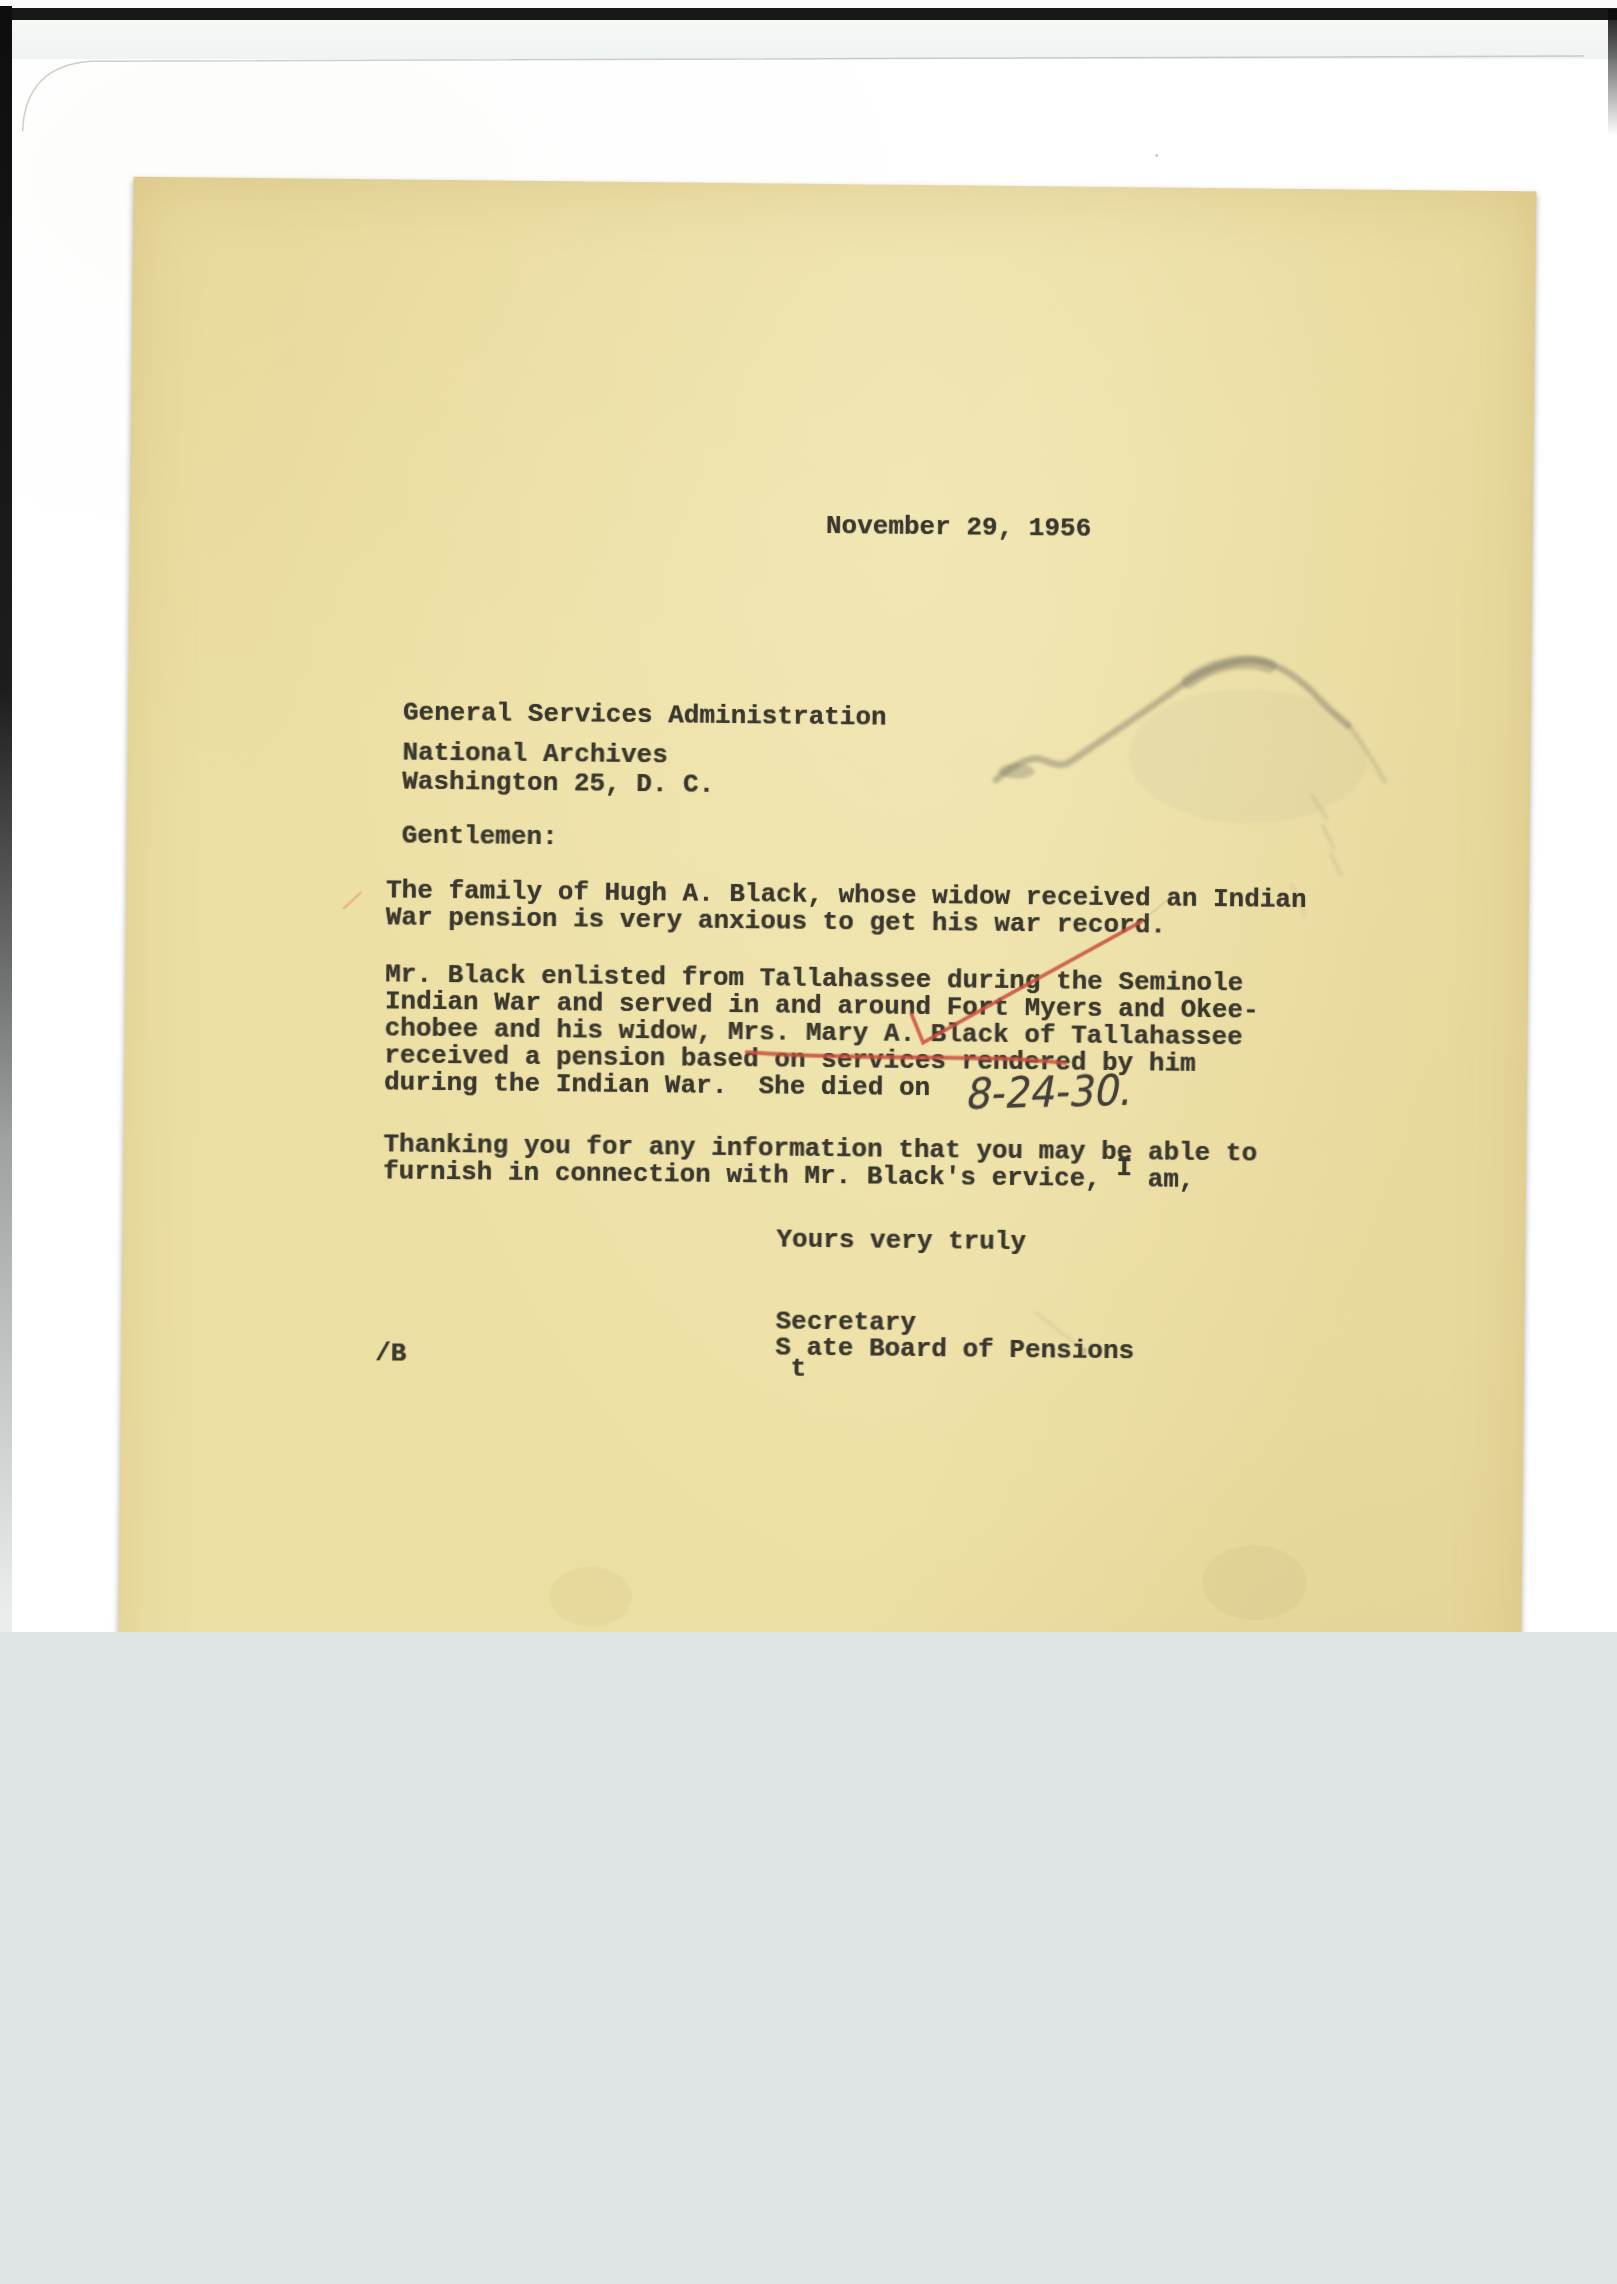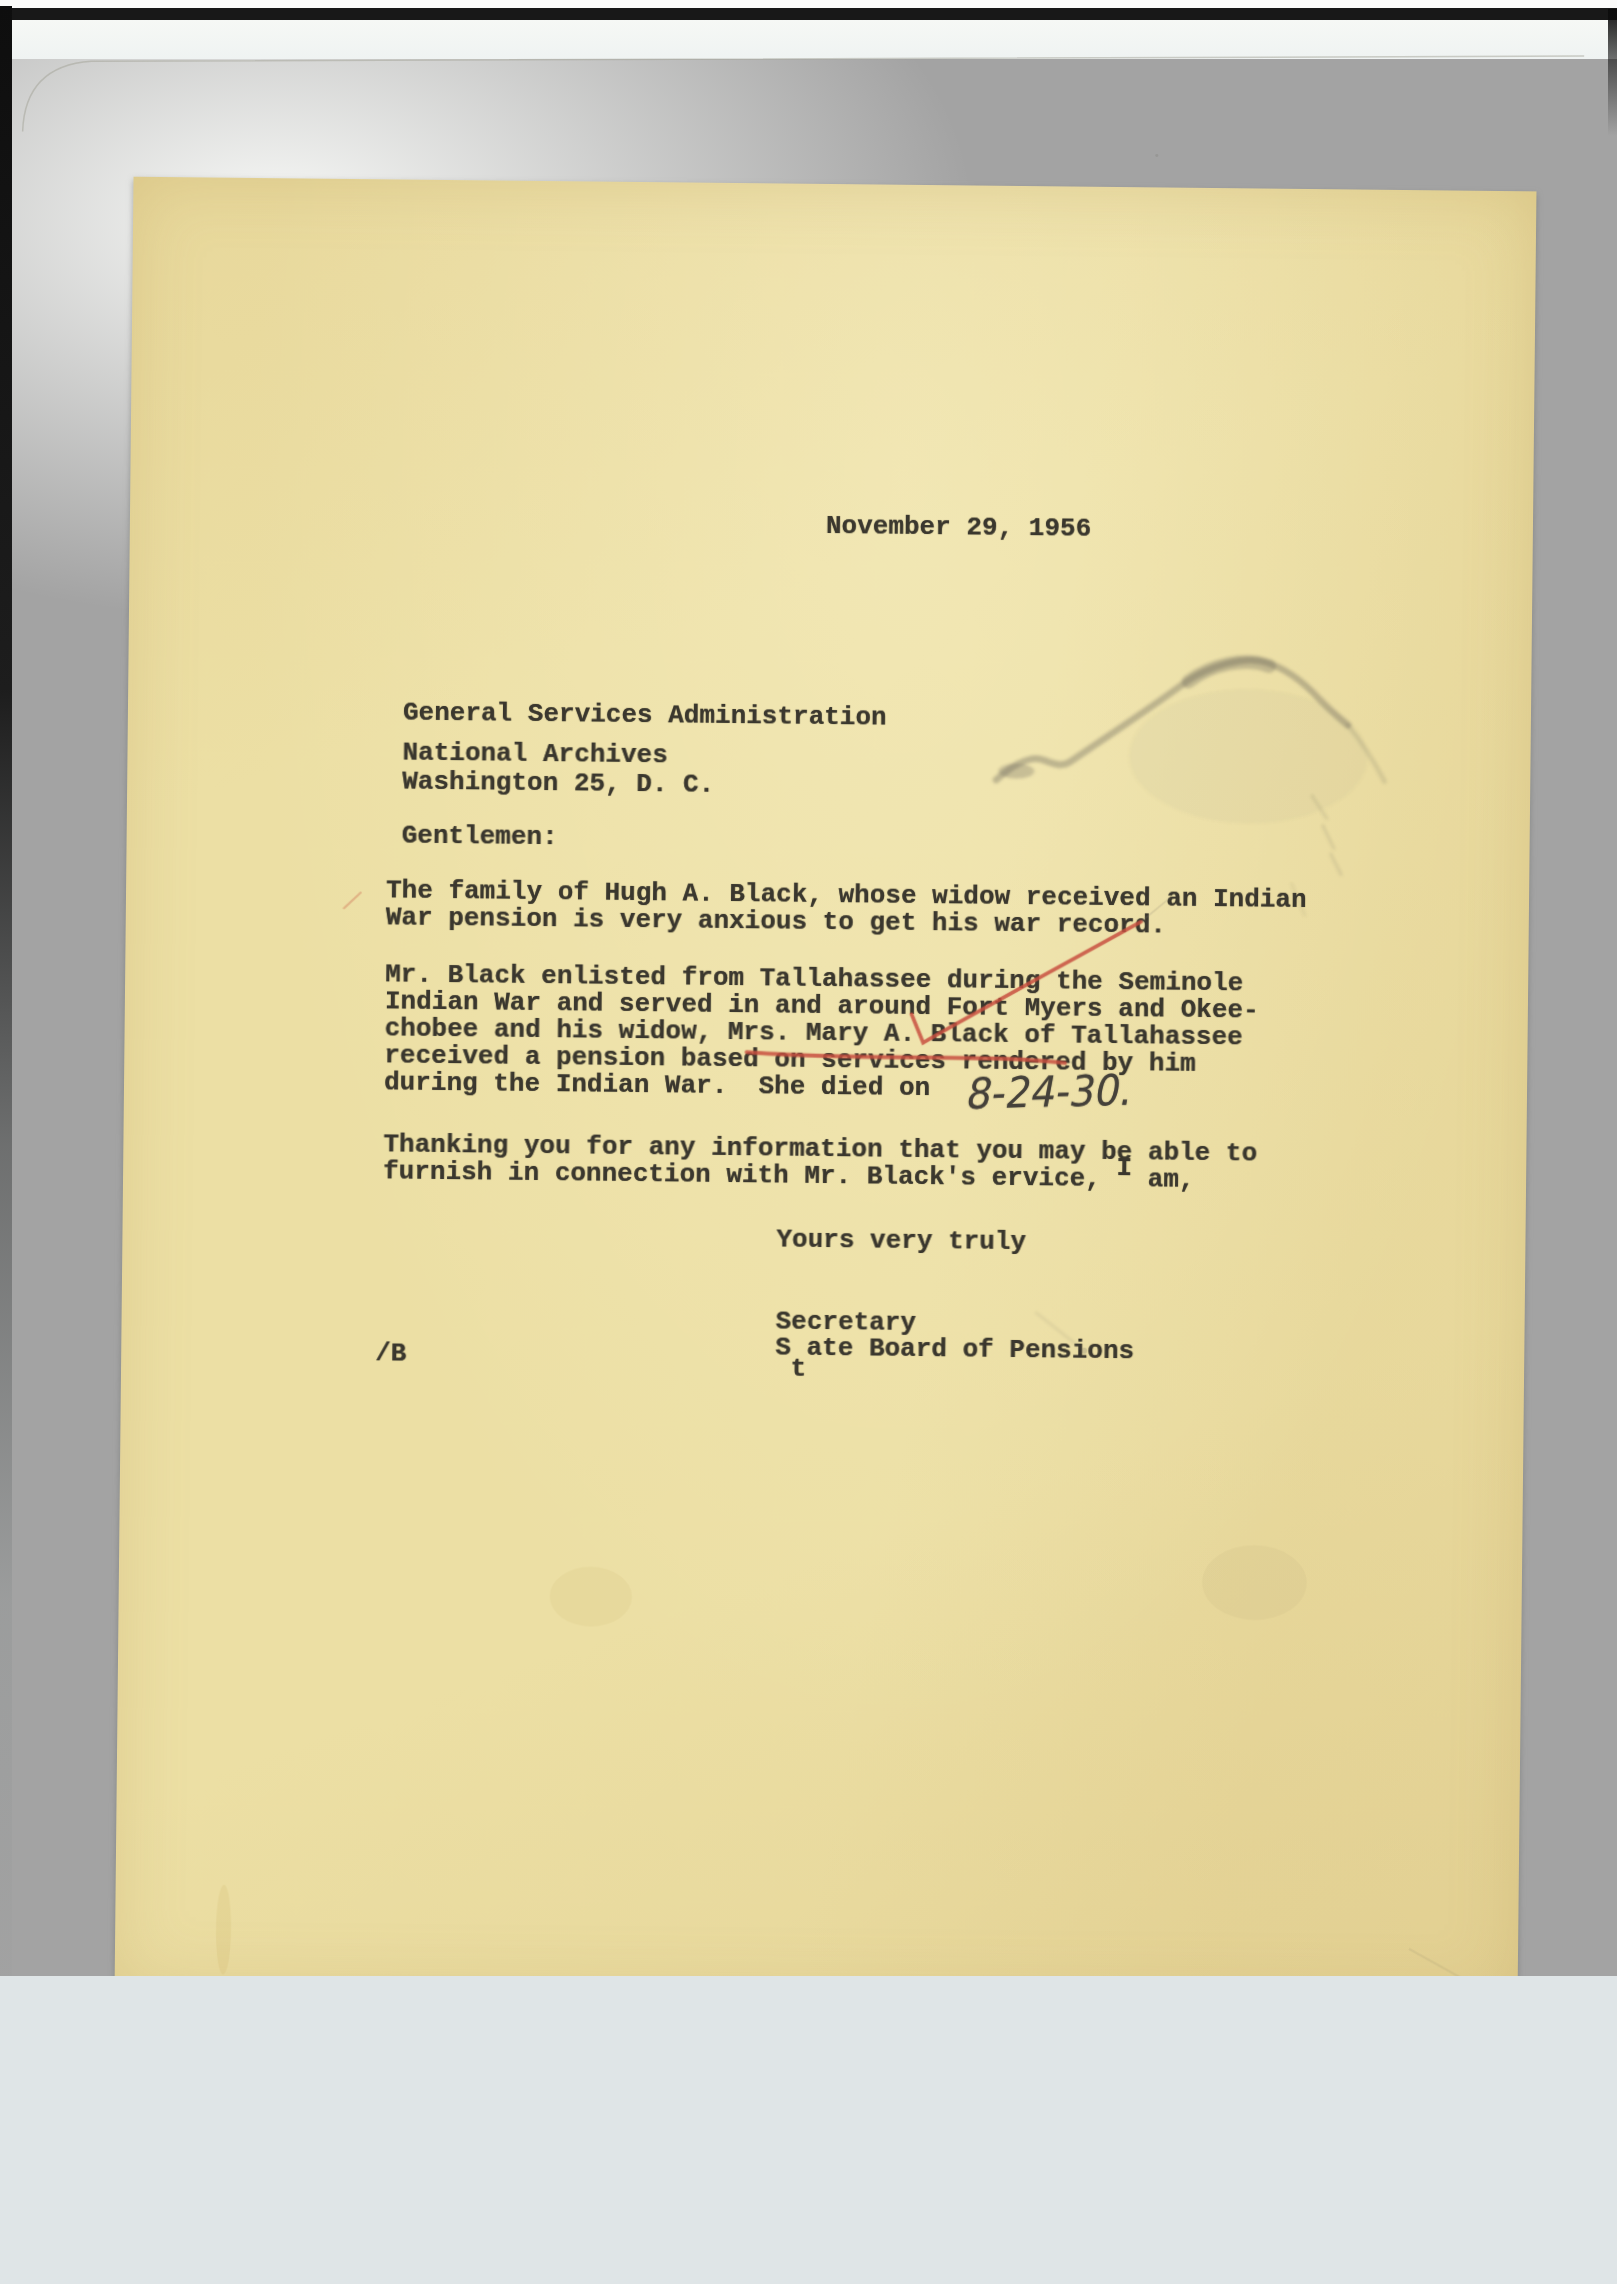--- a/index.html
+++ b/index.html
@@ -1,17 +1,17 @@
 <!DOCTYPE html>
 <html style="font-size:12px"><head>
 <meta charset="utf-8">
 <title>Scanned letter</title>
 <style>
   html,body{margin:0;padding:0;background:#dfe5e7;}
-  .stage{position:relative;width:1618px;height:1976px;background:#a3a3a3;overflow:hidden;
+  .stage{position:relative;width:1618px;height:1632px;background:#ffffff;overflow:hidden;
          font-family:"Liberation Mono", monospace;}
   
   .bg-glow{position:absolute;inset:0;
     background:radial-gradient(ellipse 971px 560px at 17% 11%, rgba(252,253,251,.95), rgba(252,253,251,0) 72%);}
   .top-white-strip{position:absolute;left:0;top:0;width:1618px;height:8.2px;background:#fbfbfa;}
   .top-black-band{position:absolute;left:0;top:7.5px;width:1618px;height:12.7px;background:#181818;}
   .upper-card{position:absolute;left:12px;top:20px;width:1606px;height:39px;
     background:linear-gradient(to bottom,#f6f8f5,#eff3f2);}
   .left-black-strip{position:absolute;left:0;top:6px;width:12px;height:2278px;
     background:linear-gradient(to bottom,#0e0e0e 0%,#1d1d1d 30%,rgba(45,48,48,.45) 50%,rgba(110,120,120,.15) 70%,rgba(150,160,160,0) 90%);}

